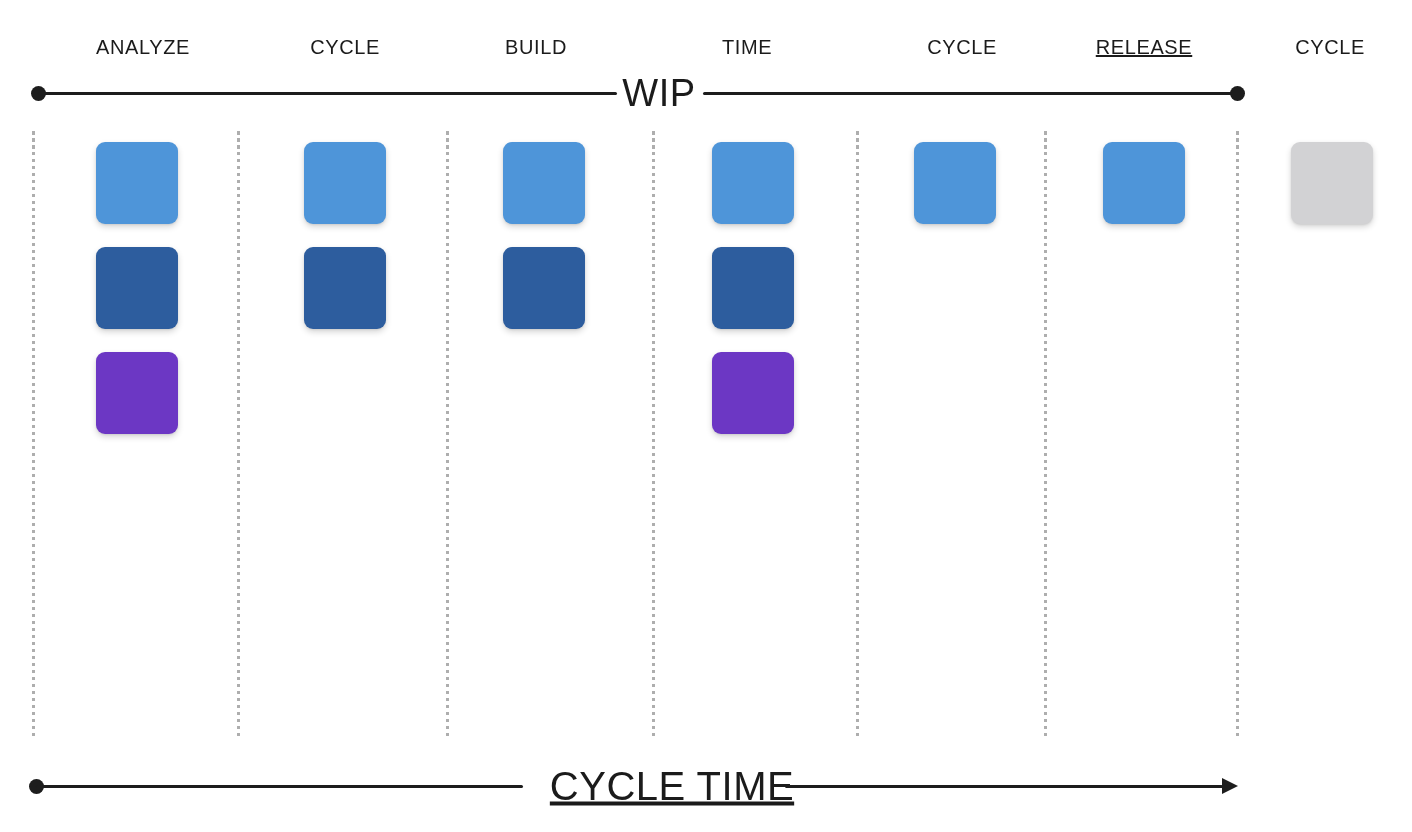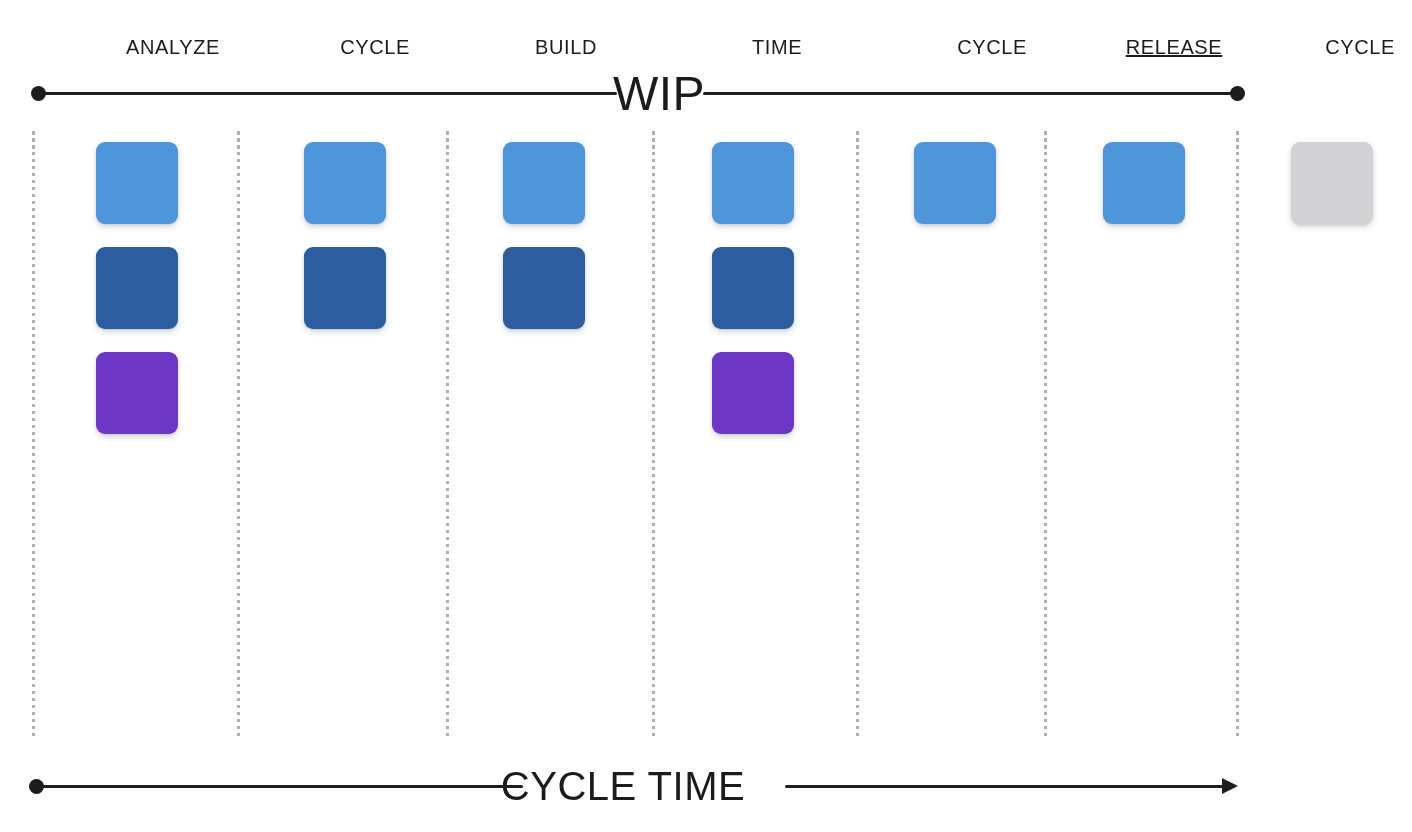--- a/index.html
+++ b/index.html
@@ -19,21 +19,20 @@
   
   .col-header {
     position: absolute;
     top: 36px;
     transform: translateX(-50%);
     font-size: 20px;
     font-weight: 500;
     letter-spacing: 0.6px;
     color: #1b1b1b;
     white-space: nowrap;
-    margin-left: 30px;
   }
 
   
   .seg {
     position: absolute;
     height: 3px;
     background: #1d1d1d;
     border-radius: 2px;
   }
   .endpoint-dot {
@@ -43,22 +42,22 @@
     border-radius: 50%;
     background: #1d1d1d;
   }
   .span-label {
     position: absolute;
     transform: translate(-50%, -50%);
     color: #1b1b1b;
     white-space: nowrap;
     letter-spacing: 0.5px;
   }
-  #wip-label   { left: 659px; top: 93px;  font-size: 48px; text-align: center; }
-  #cycle-label { left: 623px; top: 786px; font-size: 40px; }
+  #wip-label   { left: 659px; top: 93px;  font-size: 38px; text-align: center; }
+  #cycle-label { left: 672px; top: 786px; font-size: 40px; text-decoration: underline; }
 
   #wip-seg-left    { left: 38px;  top: 92px;  width: 579px; }
   #wip-seg-right   { left: 703px; top: 92px;  width: 534px; }
   #wip-dot-left    { left: 31px;   top: 86px; }
   #wip-dot-right   { left: 1230px; top: 86px; }
 
   #cycle-seg-left  { left: 36px;  top: 785px; width: 487px; }
   #cycle-seg-right { left: 785px; top: 785px; width: 438px; }
   #cycle-dot-left  { left: 29px;  top: 779px; }
   .arrow-head {

